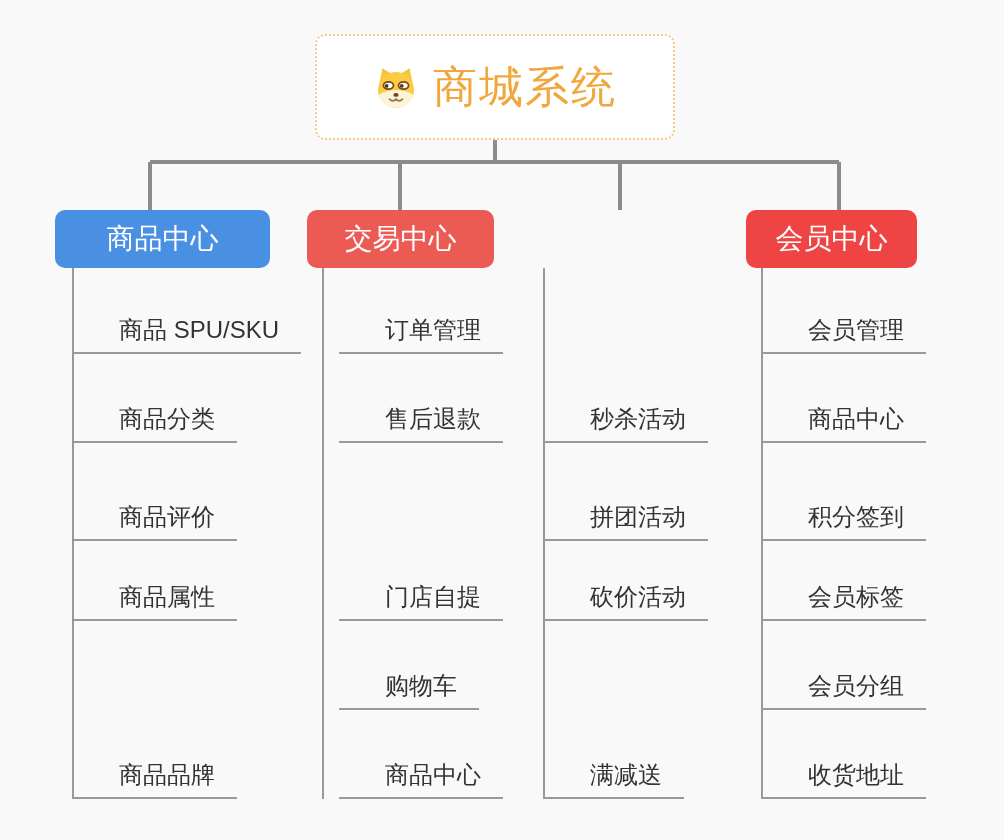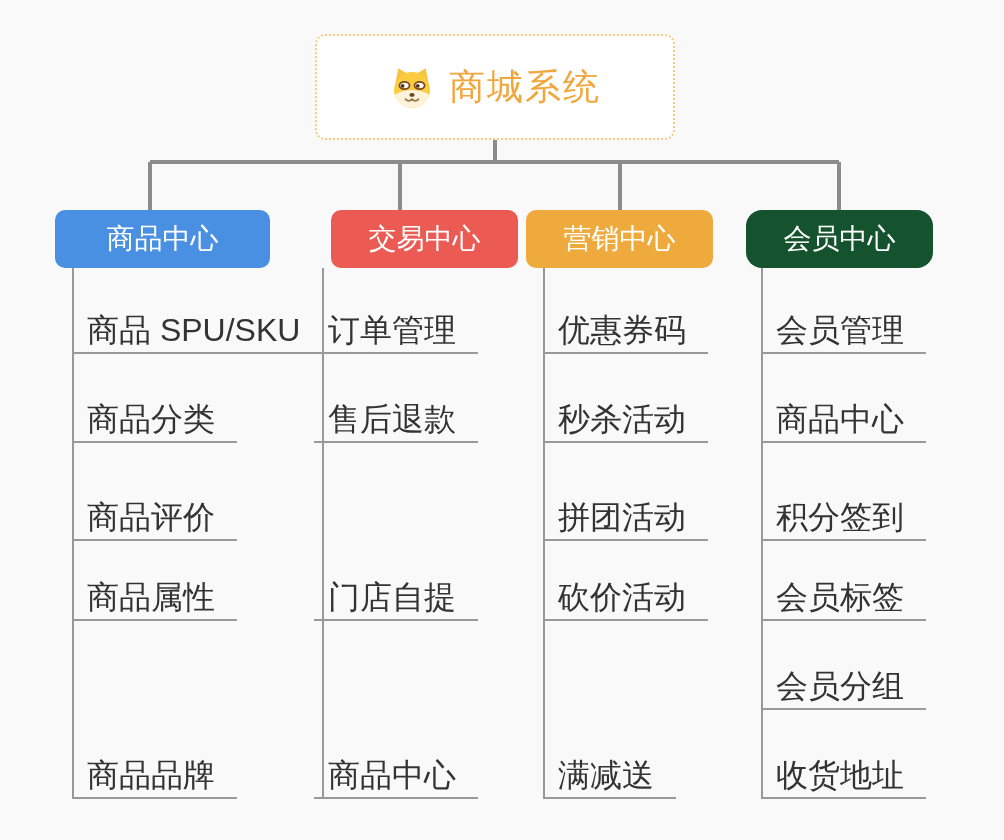--- a/index.html
+++ b/index.html
@@ -23,56 +23,56 @@
     width:360px;height:106px;
     background:#ffffff;
     border:2px dotted #f6c87f;
     border-radius:10px;
     box-sizing:border-box;
     display:flex;align-items:center;justify-content:center;
     gap:14px;
     cursor:pointer;
   }
   .root-label{
-    font-size:36px;
+    font-size:44px;
     color:#f0a73e;
     letter-spacing:2px;
     white-space:nowrap;
   }
   .doge{display:inline-flex;width:46px;height:46px;}
   
   .branch{
     position:absolute;top:210px;height:58px;
     border-radius:10px;
     display:flex;align-items:center;justify-content:center;
     color:#ffffff;font-size:28px;
     white-space:nowrap;
     cursor:pointer;
   }
   .b1{left:55px;width:215px;background:#4a90e2;}
-  .b2{left:307px;width:187px;background:#eb5a53;margin-left:24px;}
+  .b2{left:307px;width:187px;background:#eb5a53;}
   .b3{left:526px;width:187px;background:#eeaa3c;}
-  .b4{left:746px;width:187px;background:#14532d;border-radius:16px;}
+  .b4{left:746px;width:171px;background:#ef4444;}
   
   .leaf{
     position:absolute;
     height:44px;
     box-sizing:border-box;
     border-bottom:2px solid #999999;
-    padding:0 22px 0 14px;
-    font-size:32px;
+    padding:0 22px 0 46px;
+    font-size:24px;
     color:#333333;
     line-height:40px;
     white-space:nowrap;
     width:max-content;
     cursor:pointer;
     text-align:center;
   }
   .c1{left:73px;}
-  .c2{left:314px;}
+  .c2{left:339px;}
   .c3{left:544px;}
   .c4{left:762px;}
   .r1{top:310px;}
   .r2{top:399px;}
   .r3{top:488px;margin-top:9px;}
   .r4{top:577px;}
   .r5{top:666px;}
   .r6{top:755px;}
 </style>
 </head>
@@ -115,35 +115,34 @@
         <circle cx="40" cy="30.5" r="2.6" fill="#5b3317"></circle>
         <ellipse cx="32" cy="43" rx="3.6" ry="2.6" fill="#6b4423"></ellipse>
         <path d="M23 49 q4.5 4.5 9 0 q4.5 4.5 9 0" stroke="#9a7a46" stroke-width="2.4" fill="none" stroke-linecap="round"></path>
       </svg>
     </span>
     <span class="root-label">商城系统</span>
   </div>
 
   <div class="branch b1">商品中心</div>
   <div class="branch b2">交易中心</div>
-  <div class="branch b3">营销中心</div>
   <div class="branch b4">会员中心</div>
 
   <div class="leaf c1 r1">商品 SPU/SKU</div>
   <div class="leaf c1 r2">商品分类</div>
   <div class="leaf c1 r3">商品评价</div>
   <div class="leaf c1 r4">商品属性</div>
   <div class="leaf c1 r6">商品品牌</div>
 
   <div class="leaf c2 r1">订单管理</div>
   <div class="leaf c2 r2">售后退款</div>
   <div class="leaf c2 r4">门店自提</div>
+  <div class="leaf c2 r5">购物车</div>
   <div class="leaf c2 r6">商品中心</div>
 
-  <div class="leaf c3 r1">优惠券码</div>
   <div class="leaf c3 r2">秒杀活动</div>
   <div class="leaf c3 r3">拼团活动</div>
   <div class="leaf c3 r4">砍价活动</div>
   <div class="leaf c3 r6">满减送</div>
 
   <div class="leaf c4 r1">会员管理</div>
   <div class="leaf c4 r2">商品中心</div>
   <div class="leaf c4 r3">积分签到</div>
   <div class="leaf c4 r4">会员标签</div>
   <div class="leaf c4 r5">会员分组</div>

